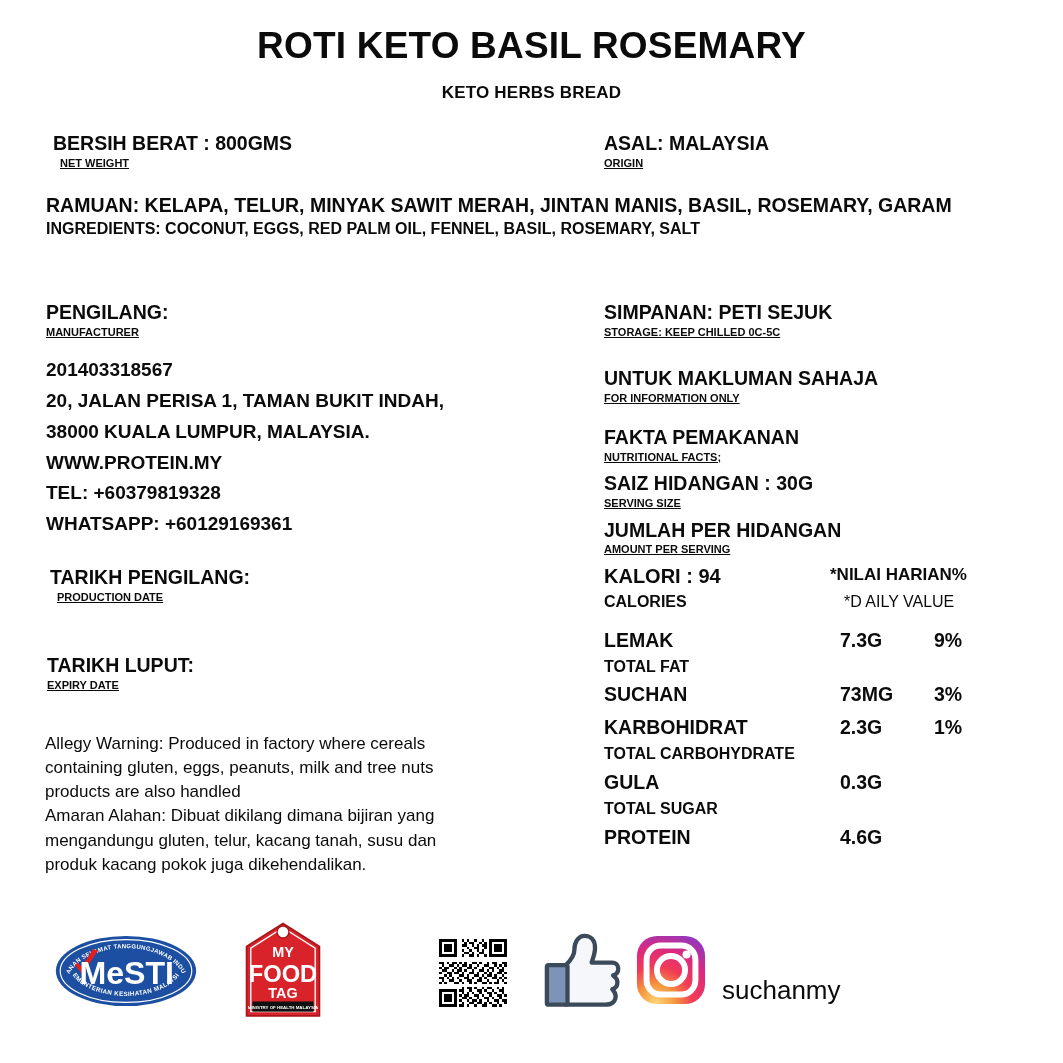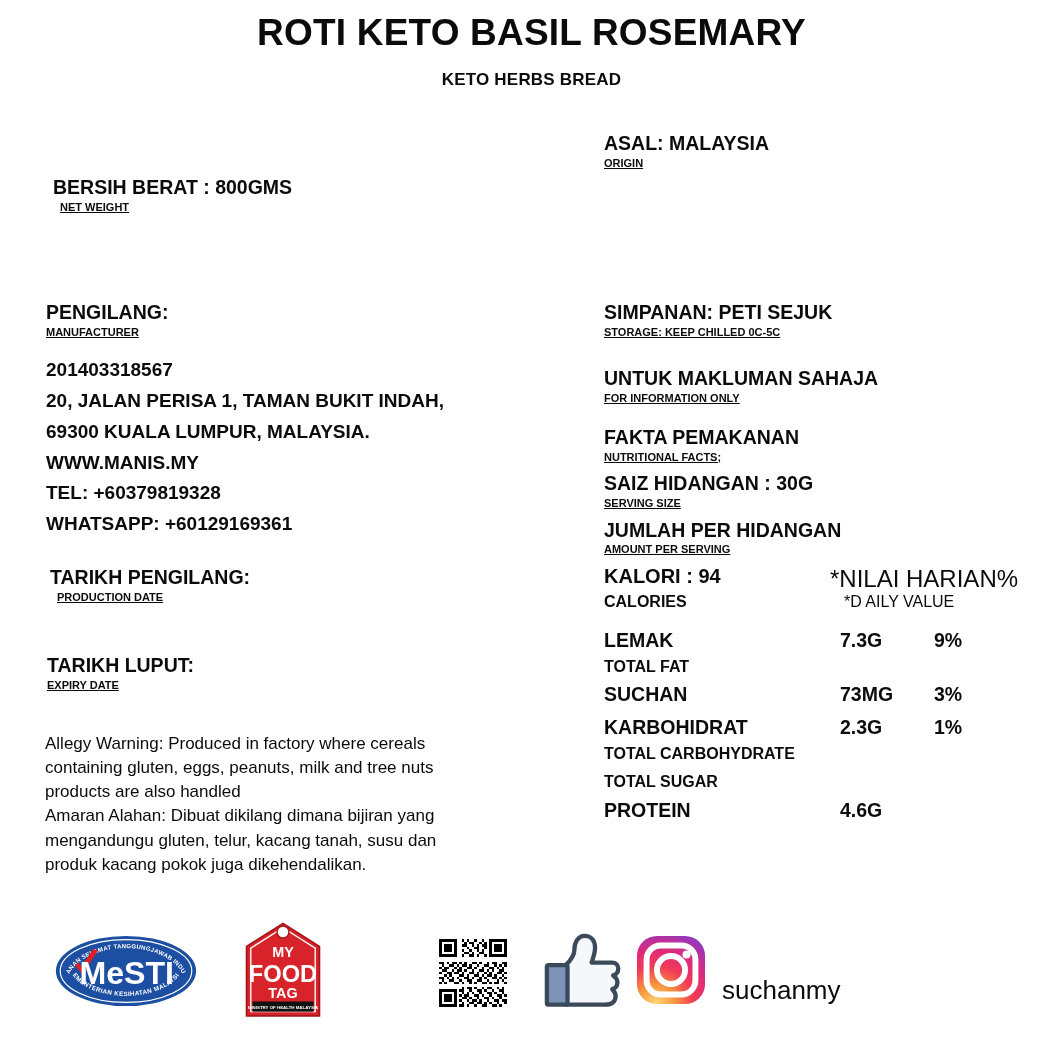--- a/index.html
+++ b/index.html
@@ -18,21 +18,21 @@
   .label-root {
     position: relative;
     width: 1063px;
     height: 1063px;
     box-sizing: border-box;
   }
 
   
   .header {
     text-align: center;
-    padding-top: 13px;
+    padding-top: 26px;
   }
   .product-title {
     font-size: 37px;
     font-weight: 800;
     letter-spacing: 0.2px;
     line-height: 1.1;
     margin: 0;
   }
   .product-subtitle {
     font-size: 17px;
@@ -127,21 +127,21 @@
     line-height: 1.35;
     white-space: nowrap;
   }
   .kal-row { position: relative; height: 28px; }
   .kal-name {
     position: absolute; left: 0; top: 0;
     font-size: 20px; font-weight: 700; white-space: nowrap;
   }
   .kal-dv {
     position: absolute; left: 226px; top: 0;
-    font-size: 24px; font-weight: 400; white-space: nowrap;
+    font-size: 17px; font-weight: 700; white-space: nowrap;
   }
   .kal-sub-row { position: relative; height: 26px; }
   .kal-sub-name {
     position: absolute; left: 0; top: 0;
     font-size: 16px; font-weight: 700; white-space: nowrap;
   }
   .kal-sub-dv {
     position: absolute; left: 240px; top: 0;
     font-size: 16px; font-weight: 400; white-space: nowrap;
   }
@@ -201,41 +201,45 @@
 </head>
 <body>
 
 <div class="label-root">
 
   <div class="header">
     <div class="product-title">ROTI KETO BASIL ROSEMARY</div>
     <div class="product-subtitle">KETO HERBS BREAD</div>
   </div>
 
-  <div style="position:absolute; left:53px; top:131px;margin-top:44px;">
+  <div style="position:absolute; left:53px; top:131px;">
     <div class="ml">BERSIH BERAT : 800GMS</div>
     <div class="en indent">NET WEIGHT</div>
   </div>
 
   <div style="position:absolute; left:604px; top:131px;">
     <div class="ml">ASAL:  MALAYSIA</div>
     <div class="en">ORIGIN</div>
   </div>
 
+  <div class="ingredients-block">
+    <div class="ing-ml">RAMUAN: KELAPA, TELUR, MINYAK SAWIT MERAH, JINTAN MANIS, BASIL, ROSEMARY, GARAM</div>
+    <div class="ing-en">INGREDIENTS: COCONUT, EGGS, RED PALM OIL, FENNEL, BASIL, ROSEMARY, SALT</div>
+  </div>
 
   <div style="position:absolute; left:46px; top:300px; width:520px;">
     <div class="ml">PENGILANG:</div>
     <div class="en">MANUFACTURER</div>
 
     <div style="height:16px;"></div>
 
     <div class="addr-line">201403318567</div>
     <div class="addr-line">20, JALAN PERISA 1, TAMAN BUKIT INDAH,</div>
-    <div class="addr-line">69300 KUALA LUMPUR, MALAYSIA.</div>
-    <div class="addr-line">WWW.MANIS.MY</div>
+    <div class="addr-line">38000 KUALA LUMPUR, MALAYSIA.</div>
+    <div class="addr-line">WWW.PROTEIN.MY</div>
     <div class="addr-line">TEL: +60379819328</div>
     <div class="addr-line">WHATSAPP: +60129169361</div>
   </div>
 
   <div style="position:absolute; left:50px; top:565px;">
     <div class="ml">TARIKH  PENGILANG:</div>
     <div class="en indent">PRODUCTION DATE</div>
   </div>
 
   <div style="position:absolute; left:47px; top:653px;">
@@ -308,20 +312,25 @@
 
     <div class="nutri-row">
       <span class="nutri-name">KARBOHIDRAT</span>
       <span class="nutri-val">2.3G</span>
       <span class="nutri-pct">1%</span>
     </div>
     <div class="nutri-sub">TOTAL CARBOHYDRATE</div>
 
     <div style="height:6px;"></div>
 
+    <div class="nutri-row">
+      <span class="nutri-name">GULA</span>
+      <span class="nutri-val">0.3G</span>
+      <span class="nutri-pct"></span>
+    </div>
     <div class="nutri-sub">TOTAL SUGAR</div>
 
     <div style="height:6px;"></div>
 
     <div class="nutri-row">
       <span class="nutri-name">PROTEIN</span>
       <span class="nutri-val">4.6G</span>
       <span class="nutri-pct"></span>
     </div>
   </div>

